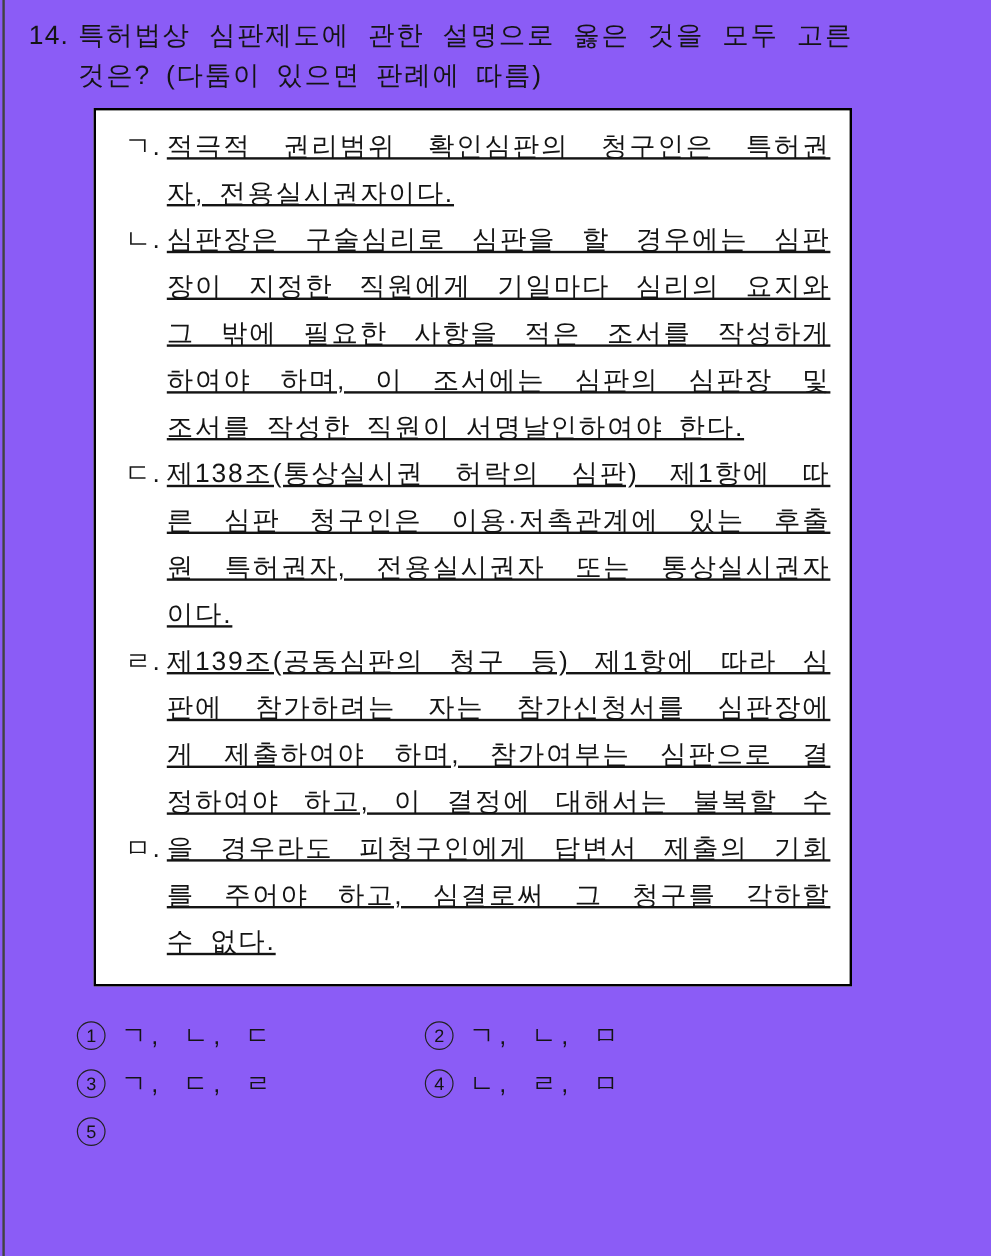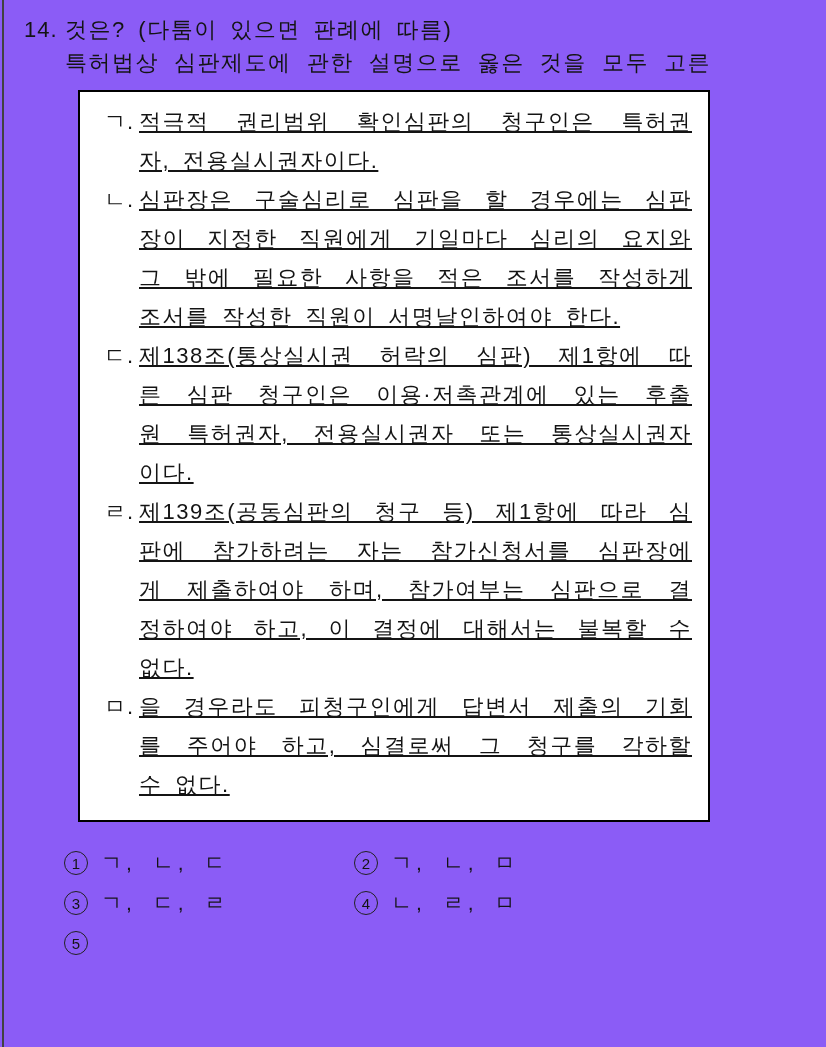--- a/index.html
+++ b/index.html
@@ -116,40 +116,41 @@
 </style>
 </head>
 <body>
 
 <div class="page">
   <div class="left-rule"></div>
 
   <div class="question">
     <div class="q-num">14.</div>
     <div class="q-lines">
+      <div class="q-line justify">특허법상 심판제도에 관한 설명으로 옳은 것을 모두 고른</div>
       <div class="q-line">것은? (다툼이 있으면 판례에 따름)</div>
-      <div class="q-line justify">특허법상 심판제도에 관한 설명으로 옳은 것을 모두 고른</div>
     </div>
   </div>
 
   <div class="box" id="box-items">
   <div class="item">
     <div class="item-label">ㄱ.</div>
     <div class="item-lines">
           <div class="b-line justify">적극적 권리범위 확인심판의 청구인은 특허권</div>
           <div class="b-line">자, 전용실시권자이다.</div>
         </div>
   </div>
 
   <div class="item">
     <div class="item-label">ㄴ.</div>
     <div class="item-lines">
           <div class="b-line justify">심판장은 구술심리로 심판을 할 경우에는 심판</div>
           <div class="b-line justify">장이 지정한 직원에게 기일마다 심리의 요지와</div>
           <div class="b-line justify">그 밖에 필요한 사항을 적은 조서를 작성하게</div>
+          <div class="b-line justify">하여야 하며, 이 조서에는 심판의 심판장 및</div>
           <div class="b-line">조서를 작성한 직원이 서명날인하여야 한다.</div>
         </div>
   </div>
 
   <div class="item">
     <div class="item-label">ㄷ.</div>
     <div class="item-lines">
           <div class="b-line justify">제138조(통상실시권 허락의 심판) 제1항에 따</div>
           <div class="b-line justify">른 심판 청구인은 이용·저촉관계에 있는 후출</div>
           <div class="b-line justify">원 특허권자, 전용실시권자 또는 통상실시권자</div>
@@ -157,21 +158,20 @@
         </div>
   </div>
 
   <div class="item">
     <div class="item-label">ㄹ.</div>
     <div class="item-lines">
           <div class="b-line justify">제139조(공동심판의 청구 등) 제1항에 따라 심</div>
           <div class="b-line justify">판에 참가하려는 자는 참가신청서를 심판장에</div>
           <div class="b-line justify">게 제출하여야 하며, 참가여부는 심판으로 결</div>
           <div class="b-line justify">정하여야 하고, 이 결정에 대해서는 불복할 수</div>
-          <div class="b-line">없다.</div>
         </div>
   </div>
 
   <div class="item">
     <div class="item-label">ㅁ.</div>
     <div class="item-lines">
           <div class="b-line justify">을 경우라도 피청구인에게 답변서 제출의 기회</div>
           <div class="b-line justify">를 주어야 하고, 심결로써 그 청구를 각하할</div>
           <div class="b-line">수 없다.</div>
         </div>

